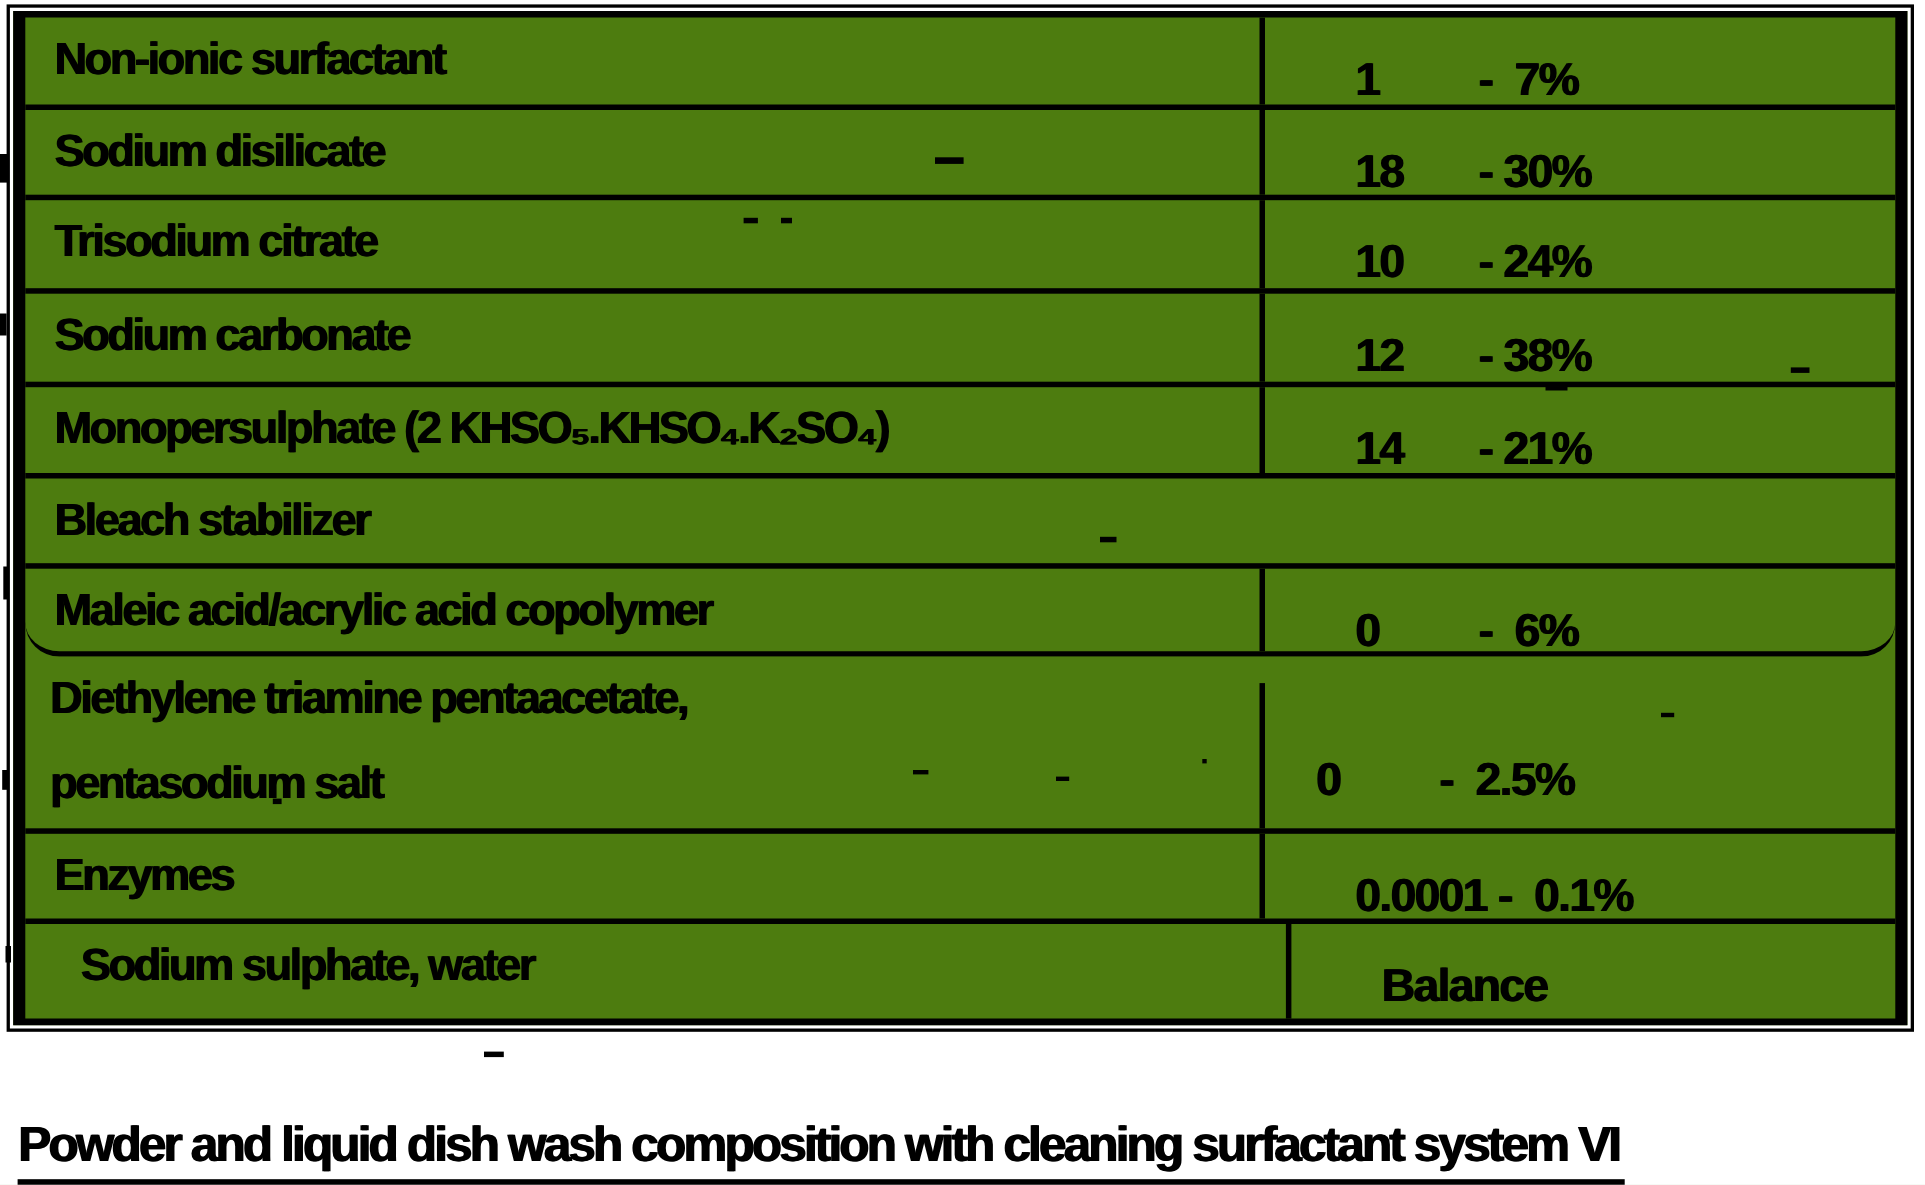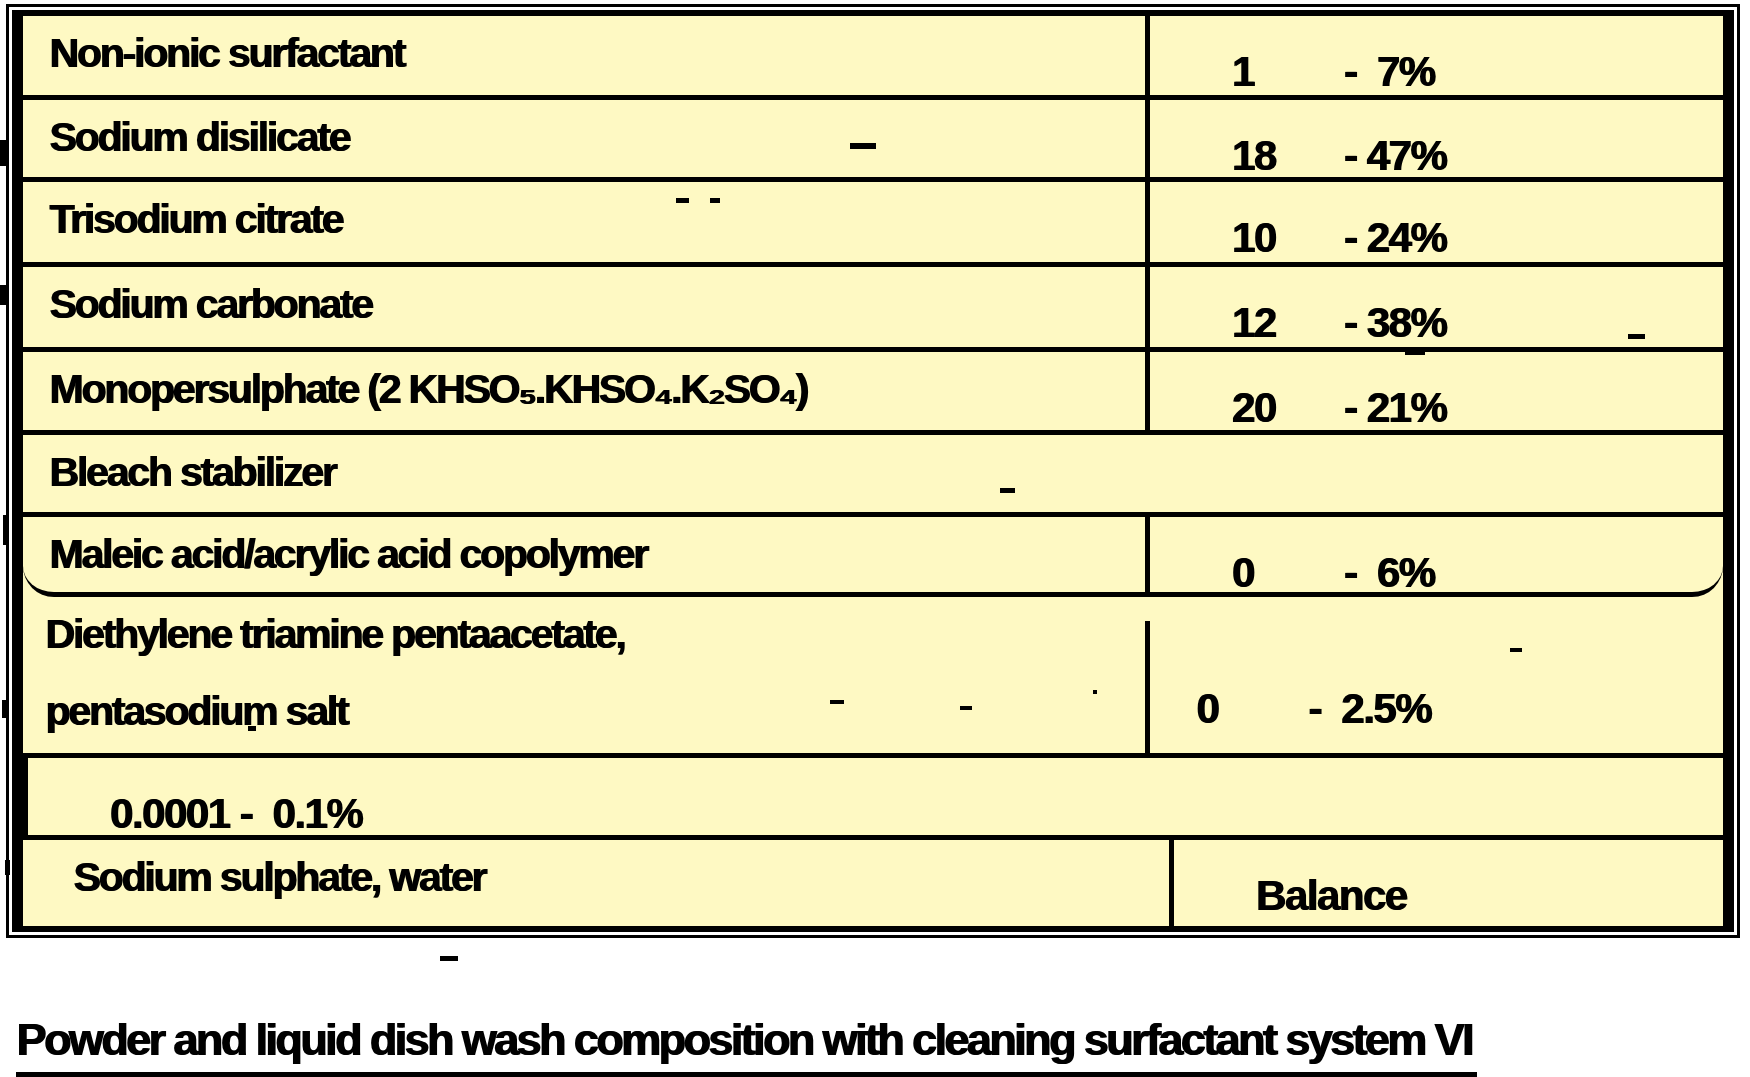--- a/index.html
+++ b/index.html
@@ -29,21 +29,21 @@
     height: 922px;
     box-sizing: border-box;
     border-top: 6px solid #000;
     border-bottom: 6px solid #000;
     border-left: 11px solid #000;
     border-right: 11px solid #000;
     outline: 3px solid #000;
     outline-offset: 3px;
     display: flex;
     flex-direction: column;
-    background: #fef9c3;
+    background: #4d7c0f;
   }
   .row {
     display: flex;
     box-sizing: border-box;
     border-bottom: 5px solid #000;
   }
   .row:last-child { border-bottom: none; padding-left: 24px; }
 
   .cell-name {
     box-sizing: border-box;
@@ -136,21 +136,21 @@
       <div class="cell-val">
         <span class="t"><span class="vmin">1</span><span>-  7%</span></span>
       </div>
     </div>
 
     <div class="row r2">
       <div class="cell-name">
         <span class="t">Sodium disilicate</span>
       </div>
       <div class="cell-val">
-        <span class="t"><span class="vmin">18</span><span>- 47%</span></span>
+        <span class="t"><span class="vmin">18</span><span>- 30%</span></span>
       </div>
     </div>
 
     <div class="row r3">
       <div class="cell-name">
         <span class="t">Trisodium citrate</span>
       </div>
       <div class="cell-val">
         <span class="t"><span class="vmin">10</span><span>- 24%</span></span>
       </div>
@@ -163,21 +163,21 @@
       <div class="cell-val">
         <span class="t"><span class="vmin">12</span><span>- 38%</span></span>
       </div>
     </div>
 
     <div class="row r5">
       <div class="cell-name">
         <span class="t">Monopersulphate (2 KHSO₅.KHSO₄.K₂SO₄)</span>
       </div>
       <div class="cell-val">
-        <span class="t"><span class="vmin">20</span><span>- 21%</span></span>
+        <span class="t"><span class="vmin">14</span><span>- 21%</span></span>
       </div>
     </div>
 
     <div class="row r6">
       <div class="cell-name">
         <span class="t">Bleach stabilizer</span>
       </div>
     </div>
 
     <div class="row r7">
@@ -193,20 +193,23 @@
       <div class="cell-name">
         <span class="t">Diethylene triamine pentaacetate,</span>
         <span class="t">pentasodium salt</span>
       </div>
       <div class="cell-val">
         <span class="t"><span class="vmin">0</span><span>-  2.5%</span></span>
       </div>
     </div>
 
     <div class="row r9">
+      <div class="cell-name">
+        <span class="t">Enzymes</span>
+      </div>
       <div class="cell-val">
         <span class="t"><span class="vmin">0.0001</span><span> -  0.1%</span></span>
       </div>
     </div>
 
     <div class="row r10">
       <div class="cell-name">
         <span class="t">Sodium sulphate, water</span>
       </div>
       <div class="cell-val">

